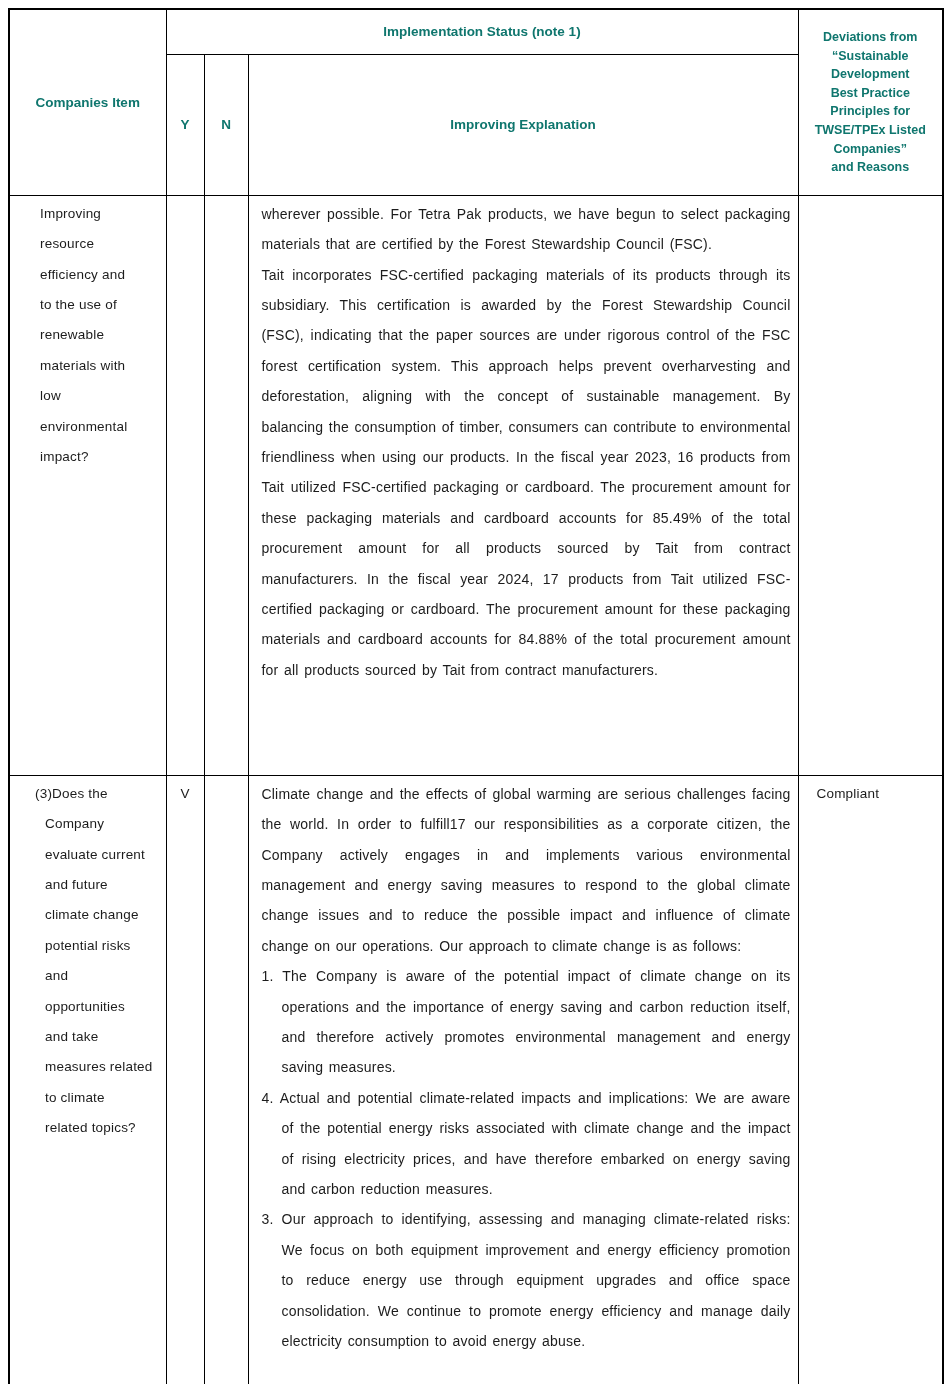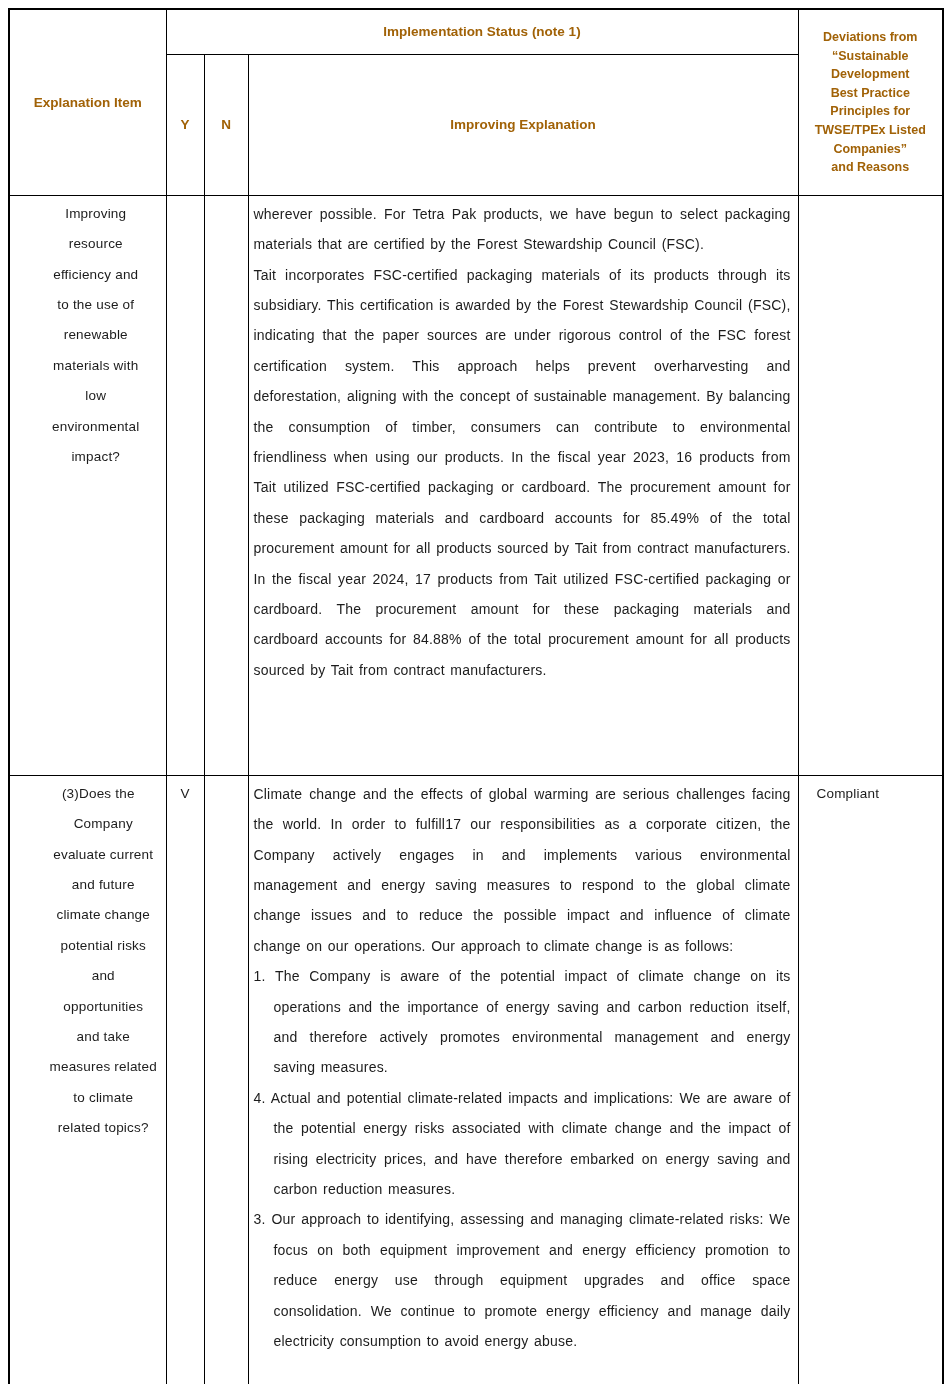--- a/index.html
+++ b/index.html
@@ -24,58 +24,58 @@
     border: 1.3px solid #000;
     vertical-align: top;
     overflow: hidden;
   }
   thead th {
     vertical-align: middle;
     text-align: center;
     font-weight: bold;
     font-size: 13.5px;
     line-height: 17px;
-    color: #a16207;
+    color: #0f766e;
     margin-left: 32px;
   }
   th.deviations-head {
     white-space: pre-line;
     font-size: 12.5px;
     line-height: 18.6px;
     padding: 18px 3px;
   }
 
   
   td.eval-cell {
     font-size: 13.5px;
     line-height: 30.4px;
-    padding: 3px 4px 3px 20px;
+    padding: 3px 4px 3px 30px;
     white-space: pre-line;
     letter-spacing: 0.2px;
-    text-align: center;
   }
   td.eval-cell.hang {
     padding-left: 35px;
     text-indent: -10px;
   }
   td.mark-cell {
     text-align: center;
     font-size: 13.5px;
     line-height: 30.4px;
     padding-top: 3px;
   }
   td.explain-cell {
     padding: 3px 7px 3px 5px;
     font-size: 14px;
     line-height: 30.4px;
   }
   td.explain-cell p {
     text-align: justify;
     letter-spacing: 0.2px;
     word-spacing: 1.5px;
+    margin-left: 8px;
   }
   td.explain-cell p.hang {
     padding-left: 20px;
     text-indent: -20px;
   }
   td.deviation-cell {
     padding: 3px 4px 3px 18px;
     font-size: 13.5px;
     line-height: 30.4px;
     letter-spacing: 0.2px;
@@ -88,21 +88,21 @@
   <table class="report">
     <colgroup>
       <col style="width:157px">
       <col style="width:38px">
       <col style="width:44px">
       <col style="width:550px">
       <col style="width:145px">
     </colgroup>
     <thead>
       <tr style="height:37px">
-        <th rowspan="2">Explanation Item</th>
+        <th rowspan="2">Companies Item</th>
         <th colspan="3">Implementation Status (note 1)</th>
         <th rowspan="2" class="deviations-head">Deviations from
 “Sustainable
 Development
 Best Practice
 Principles for
 TWSE/TPEx Listed
 Companies”
 and Reasons</th>
       </tr>

